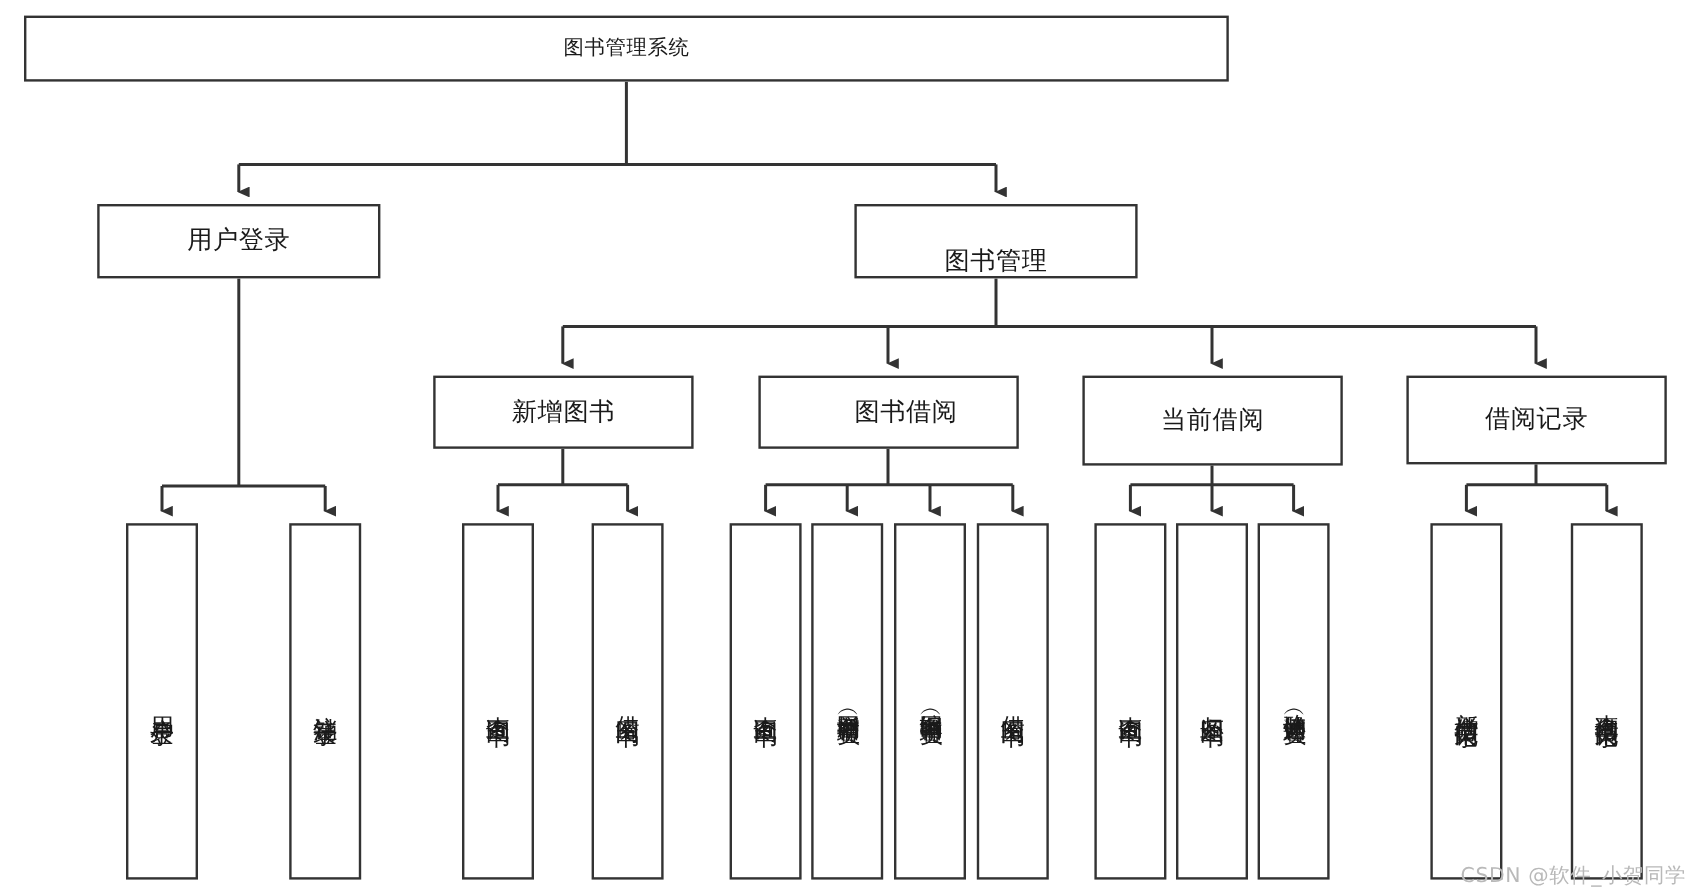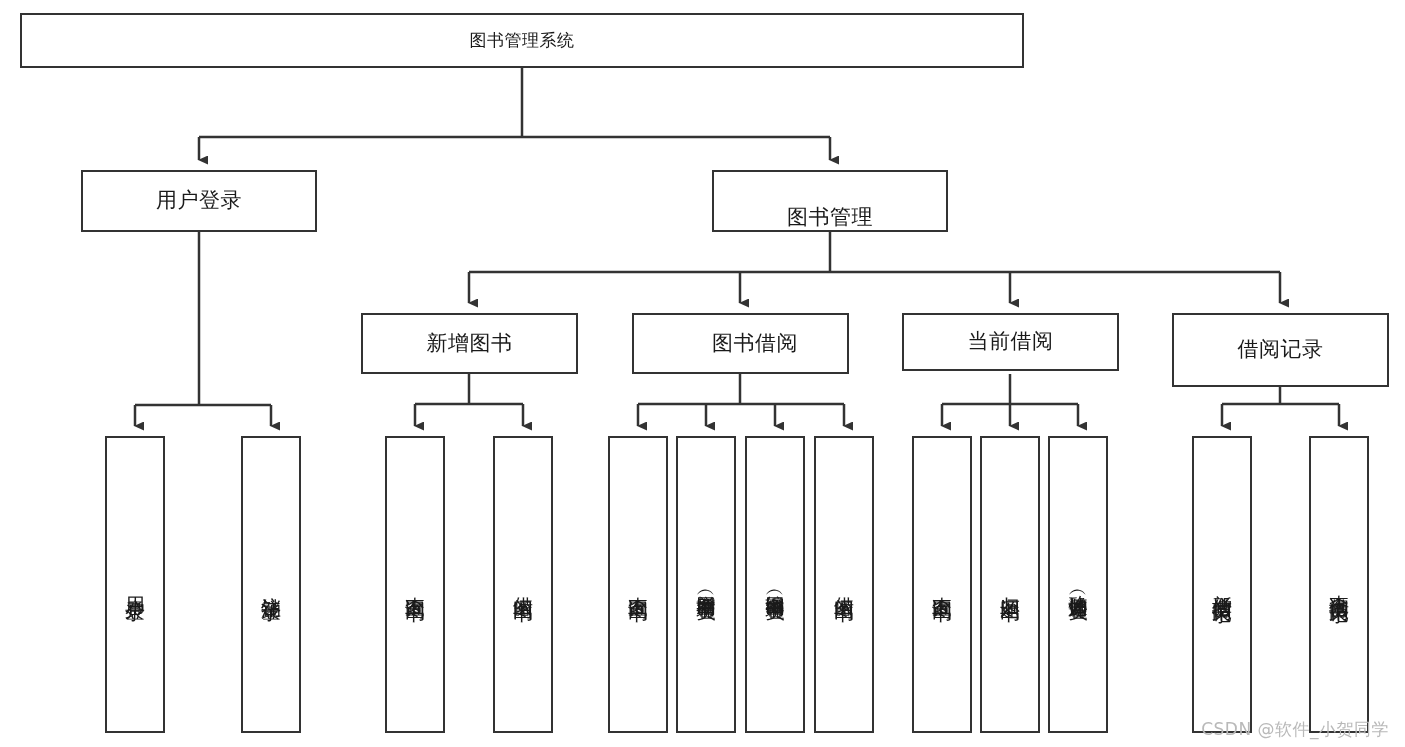--- a/index.html
+++ b/index.html
@@ -69,21 +69,21 @@
     letter-spacing: 2px;
     white-space: nowrap;
     text-align: center;
   }
   .leaf-box.tall-text .leaf-label-v {
     font-size: 19px;
     letter-spacing: 1px;
   }
   .watermark {
     position: absolute;
-    right: 16px;
+    right: 0;
     bottom: 6px;
     font-size: 17px;
     color: #b9b9b9;
     white-space: nowrap;
     letter-spacing: 0.5px;
     margin-left: 32px;
   }
 </style>
 </head>
 <body>
@@ -150,21 +150,21 @@
   <div class="node-box" style="left:712px; top:170px; width:236px; height:62px;align-items:flex-end;">
     <span class="node-label-h">图书管理</span>
   </div>
 
   <div class="node-box" style="left:361px; top:313px; width:217px; height:61px;">
     <span class="node-label-h">新增图书</span>
   </div>
   <div class="node-box" style="left:632px; top:313px; width:217px; height:61px;padding-left:29px;">
     <span class="node-label-h">图书借阅</span>
   </div>
-  <div class="node-box" style="left:902px; top:313px; width:217px; height:58px;align-items:center;">
+  <div class="node-box" style="left:902px; top:313px; width:217px; height:75px;align-items:center;">
     <span class="node-label-h">当前借阅</span>
   </div>
   <div class="node-box" style="left:1172px; top:313px; width:217px; height:74px;">
     <span class="node-label-h">借阅记录</span>
   </div>
 
   <div class="leaf-box" style="left:105px; top:436px; width:60px; height:297px;">
     <span class="leaf-label-v">用户登录</span>
   </div>
   <div class="leaf-box" style="left:241px; top:436px; width:60px; height:297px;">

